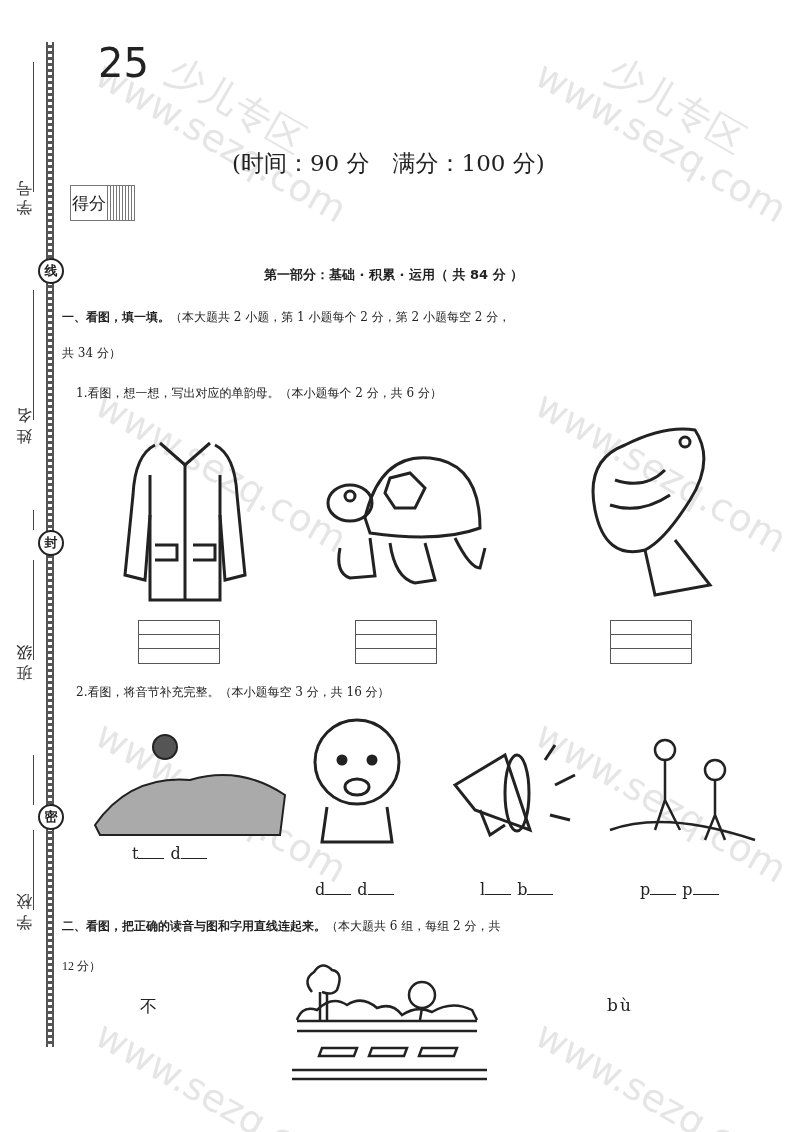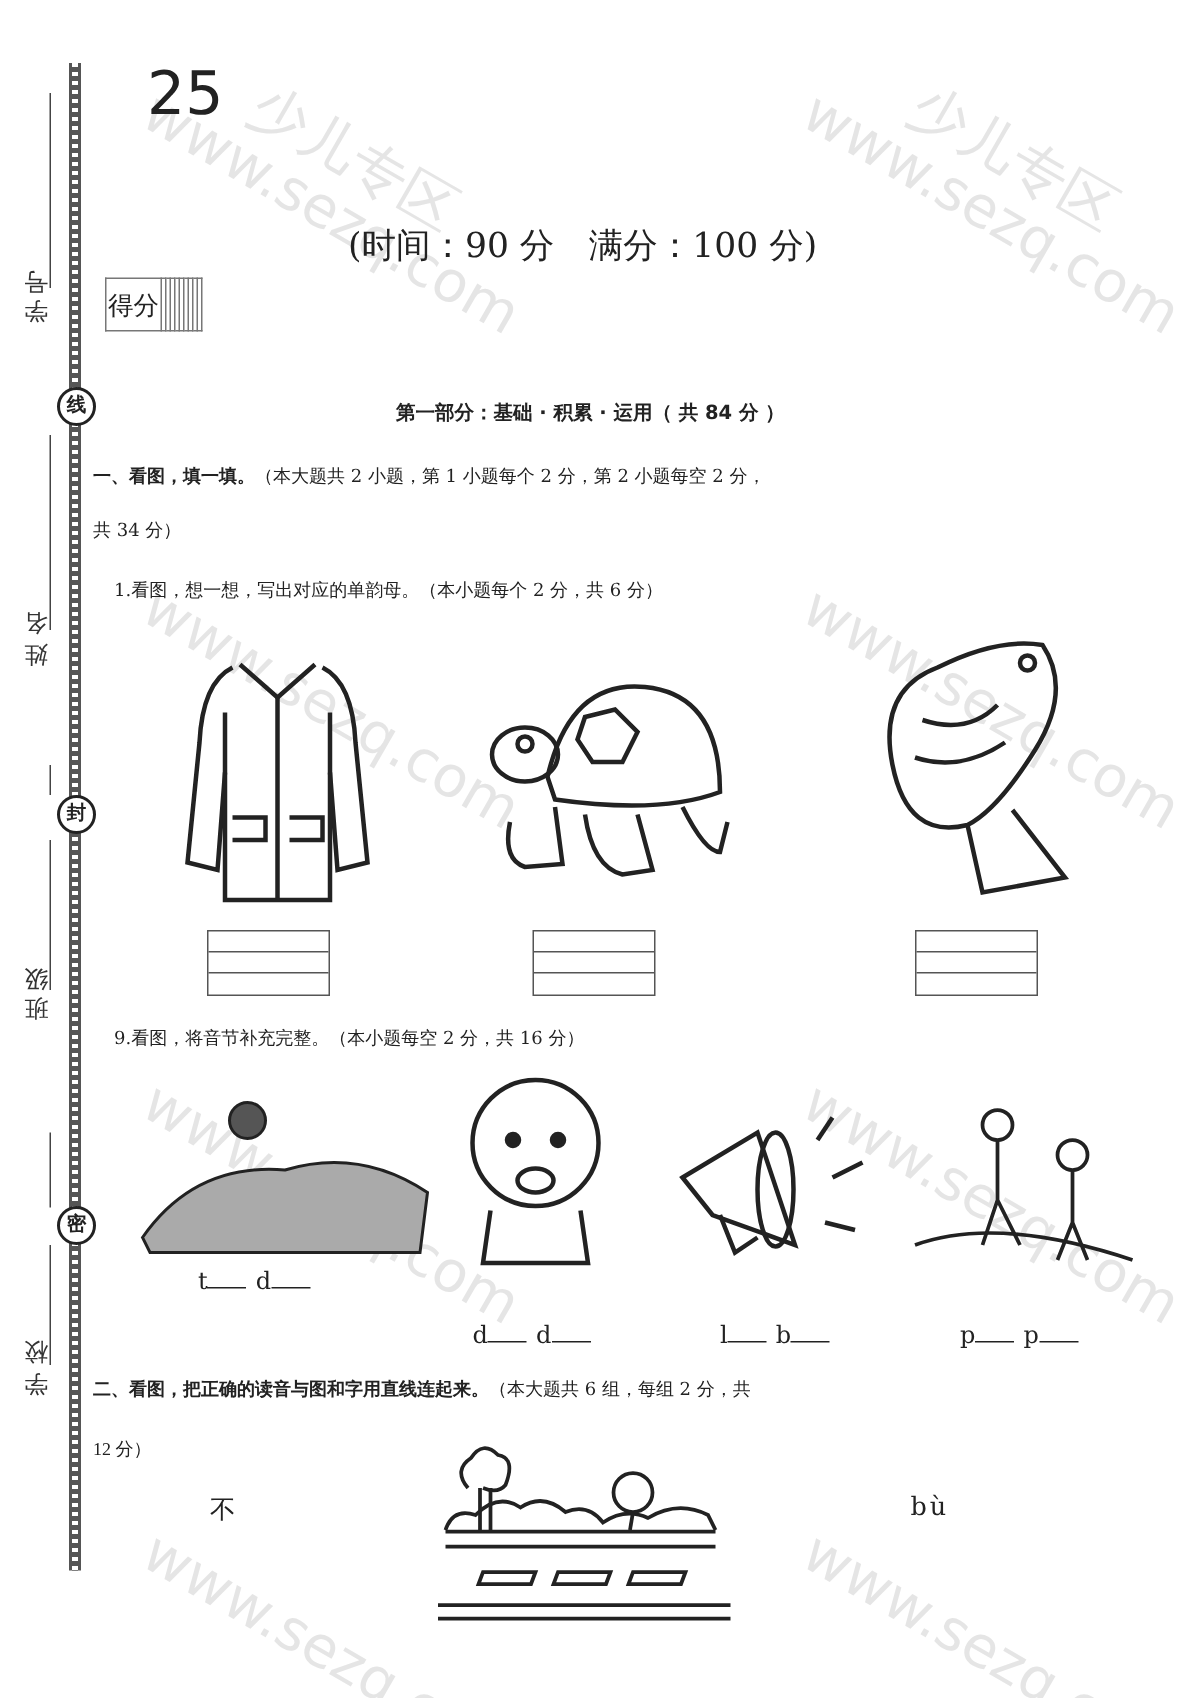--- a/index.html
+++ b/index.html
@@ -123,21 +123,21 @@
     <div></div>
     <div></div>
     <div></div>
   </div>
 <div class="pinyin-box" style="left:610px;top:620px;">
     <div></div>
     <div></div>
     <div></div>
   </div>
 
-<div class="abs q" style="left:76px;top:684px;">9.看图，将音节补充完整。（本小题每空 2 分，共 16 分）</div>
+<div class="abs q" style="left:76px;top:684px;">2.看图，将音节补充完整。（本小题每空 3 分，共 16 分）</div>
 
 <svg class="abs" style="left:90px;top:725px;" width="200" height="120" viewBox="0 0 200 120">
   <circle cx="75" cy="22" r="12" fill="#555" stroke="#222" stroke-width="2"></circle>
   <path d="M5 100 Q40 50 100 55 Q150 40 195 70 L190 110 L10 110 Z" fill="#aaa" stroke="#222" stroke-width="2"></path>
 </svg>
 <svg class="abs" style="left:302px;top:712px;" width="110" height="140" viewBox="0 0 110 140">
   <g fill="none" stroke="#222" stroke-width="3">
     <ellipse cx="55" cy="50" rx="42" ry="42"></ellipse>
     <circle cx="40" cy="48" r="4" fill="#222"></circle>
     <circle cx="70" cy="48" r="4" fill="#222"></circle>

